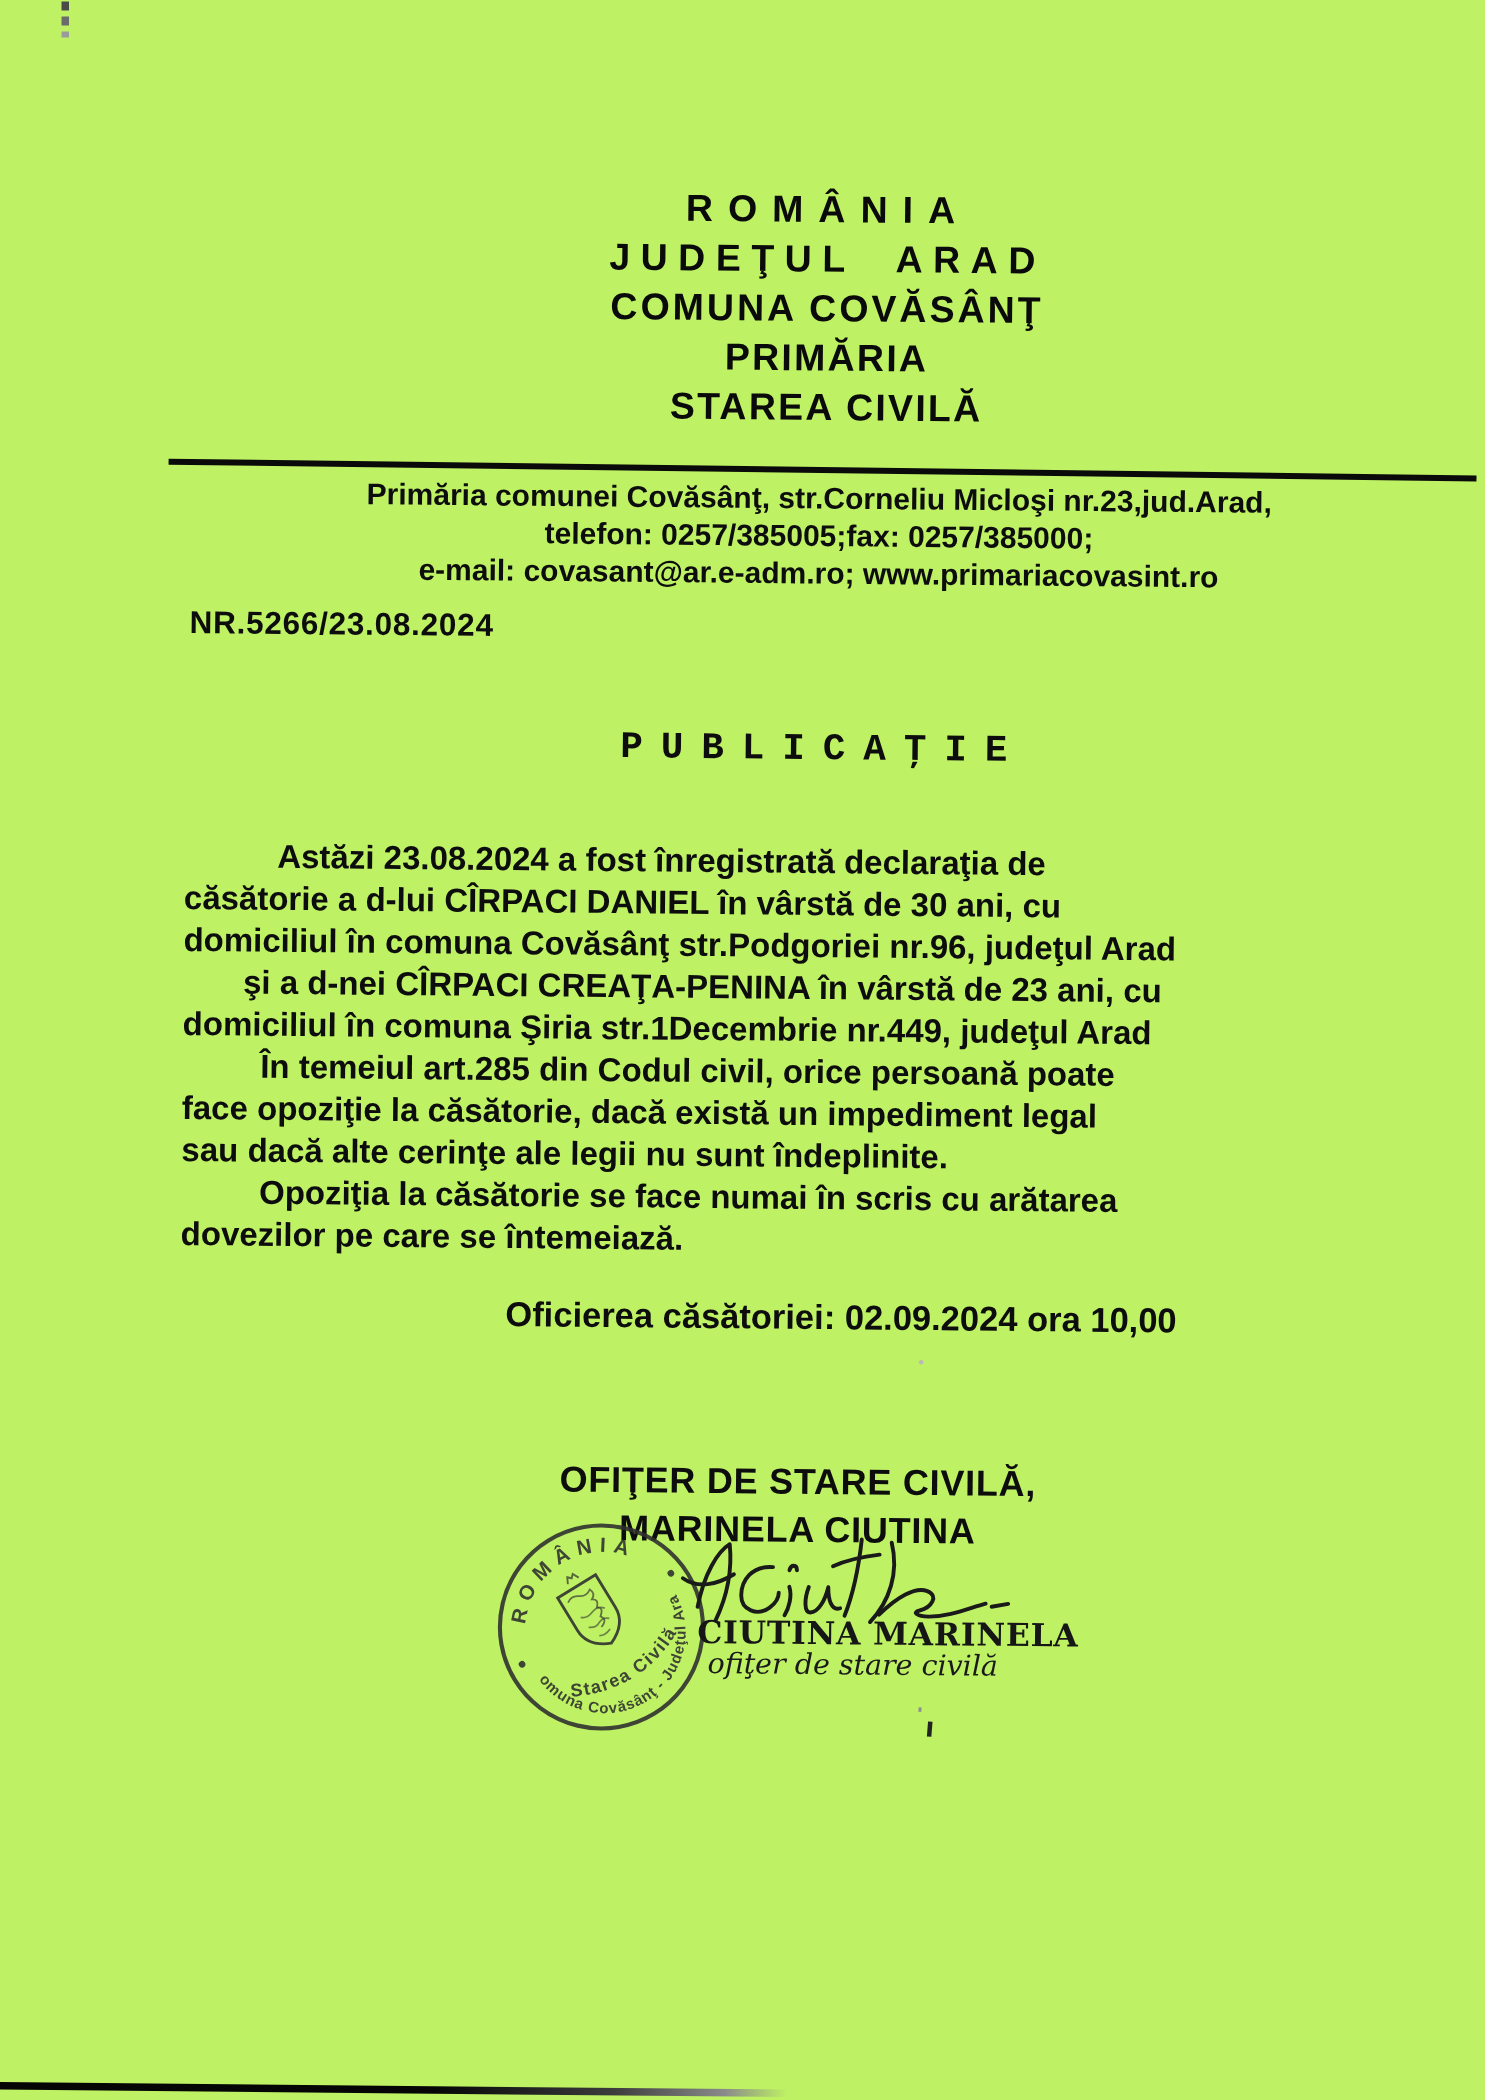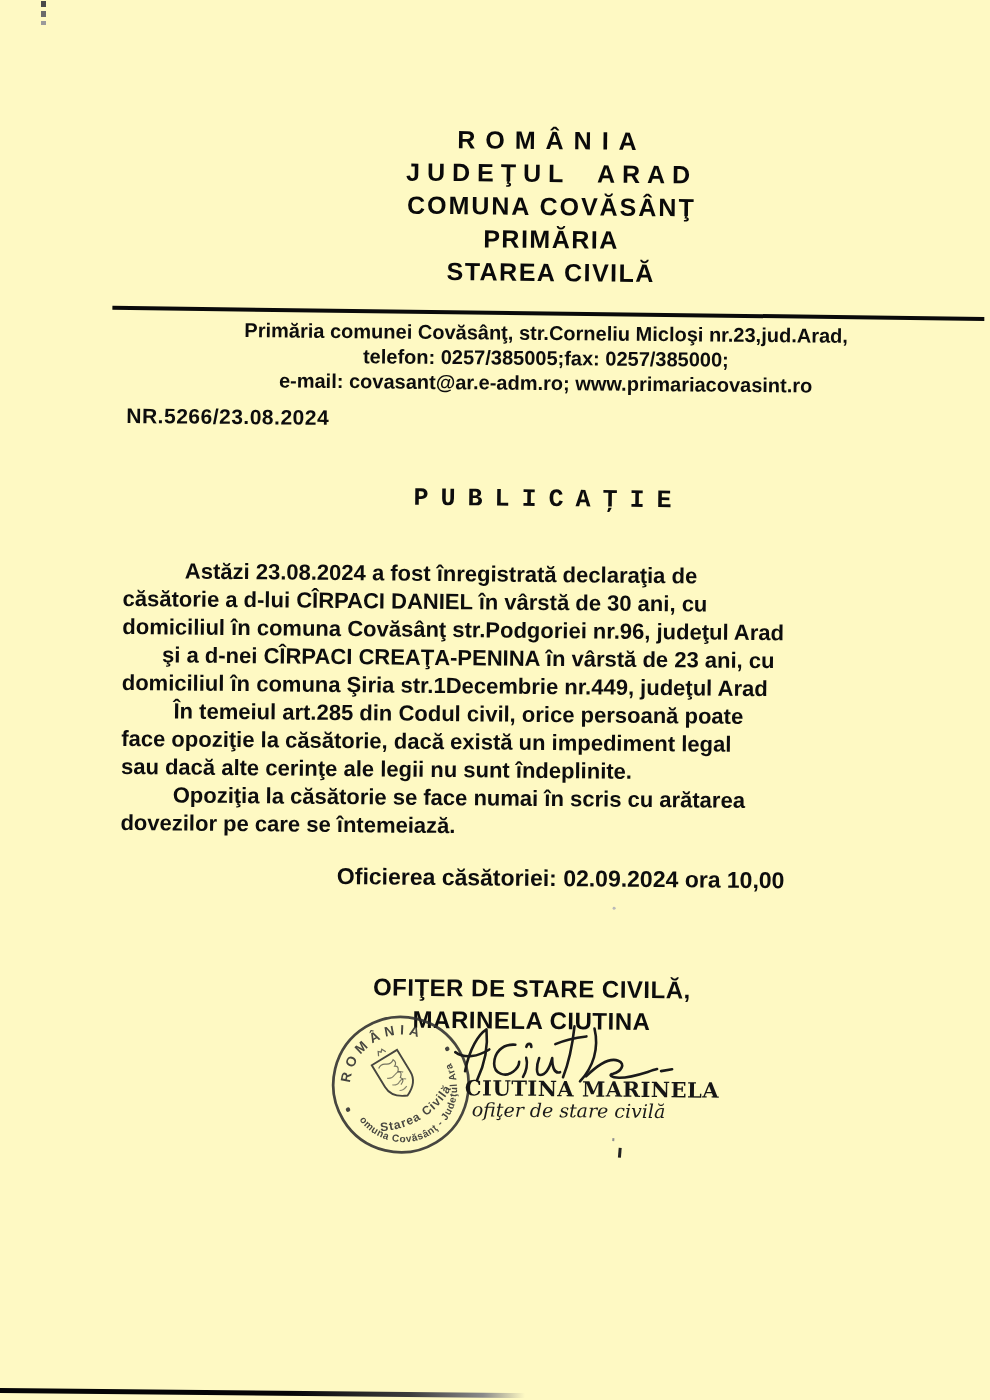--- a/index.html
+++ b/index.html
@@ -1,20 +1,20 @@
 <!DOCTYPE html>
 <html><head>
 <meta charset="utf-8">
 <title>Publicatie</title>
 <style>
   html,body{margin:0;padding:0;background:#ffffff;}
   .page{
     position:relative;
     width:990px;height:1400px;
-    background:#fef9c3;
+    background:#bef264;
     overflow:hidden;
     font-family:"Liberation Sans","DejaVu Sans",sans-serif;
     color:#0d0d0d;
   }
   .tilt{
     position:absolute;left:0;top:0;width:990px;height:1400px;
     transform:rotate(0.55deg);
     transform-origin:130px 140px;
   }
   

